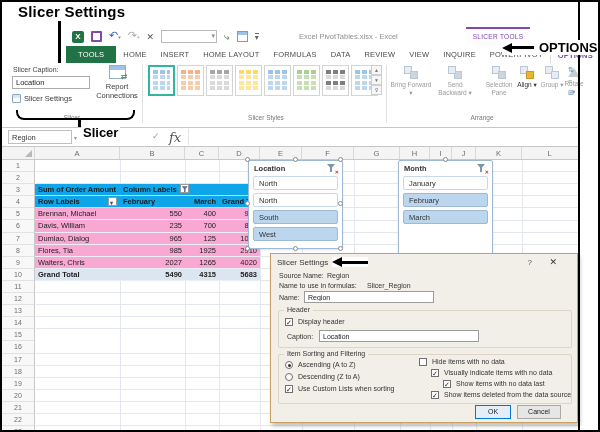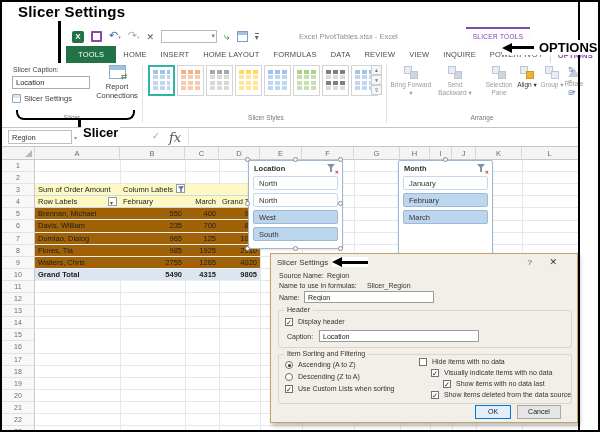--- a/index.html
+++ b/index.html
@@ -80,22 +80,22 @@
   .ch{border-right:1px solid #d8d8d8;text-align:center;line-height:13px}
   .sel-all{position:relative}
   .sel-all:after{content:"";position:absolute;right:2px;bottom:2px;border-left:7px solid transparent;border-bottom:7px solid #b8b8b8}
   .gutter{position:absolute;left:0;top:13px;width:33px;background:#f8f8f8;border-right:1px solid #c9c9c9}
   .rn{height:12.1px;font-size:7px;color:#6d6d6d;text-align:center;line-height:12px;border-bottom:1px solid #e2e2e2}
   .gridarea{position:absolute;left:34px;top:13px;right:0;bottom:0;background:repeating-linear-gradient(180deg,transparent 0 11.1px,#e4e8ee 11.1px 12.1px)}
   .vline{position:absolute;top:13px;bottom:0;width:1px;background:#e4e8ee}
 
   
   .pivot{position:absolute;left:33px;top:37.2px;display:grid;grid-template-columns:85px 65px 34px 41px;grid-auto-rows:12.1px;font-size:7.5px;color:#1c1c1c;z-index:2}
-  .pc{background:#a16207;padding:0 3px;line-height:12px;white-space:nowrap;overflow:hidden;border-bottom:1px solid #e8eff7}
-  .pc.hd{background:#fef9c3;font-weight:normal;border-bottom:1px solid #c9d7ea}
+  .pc{background:#f9a8d4;padding:0 3px;line-height:12px;white-space:nowrap;overflow:hidden;border-bottom:1px solid #e8eff7}
+  .pc.hd{background:#0ea5e9;font-weight:bold;border-bottom:1px solid #c9d7ea}
   .pc.tot{background:#dce6f1;font-weight:bold}
   .pc.num{text-align:right}
   .fun-box,.dd-box{display:inline-block;width:9px;height:9px;border:1px solid #9b9b9b;background:#fff;vertical-align:-1px;position:relative;margin-left:3px}
   .fun-box:after{content:"";position:absolute;left:1px;top:1px;width:6px;height:6px;background:#54718e;clip-path:polygon(0 0,100% 0,62% 45%,62% 100%,38% 100%,38% 45%)}
   .dd-box:after{content:"▾";position:absolute;left:1px;top:-1px;font-size:6px;color:#555}
 
   
   .slicer{background:#fff;border:1px solid #9fb9d4;border-radius:2px;z-index:5;box-shadow:0 1px 2px rgba(120,140,160,.25)}
   .sl-head{display:flex;justify-content:space-between;align-items:center;padding:3px 5px 2px 5px}
   .sl-title{font-size:7.5px;font-weight:bold;color:#333}
@@ -374,41 +374,41 @@
       <div class="pc num">835</div>
       <div class="pc">Dumlao, Dialog</div>
       <div class="pc num">965</div>
       <div class="pc num">125</div>
       <div class="pc num">1090</div>
       <div class="pc">Flores, Tia</div>
       <div class="pc num">985</div>
       <div class="pc num">1925</div>
       <div class="pc num">2910</div>
       <div class="pc">Walters, Chris</div>
-      <div class="pc num">2755</div>
+      <div class="pc num">2027</div>
       <div class="pc num">1265</div>
       <div class="pc num">4020</div>
 
       <div class="pc tot">Grand Total</div>
       <div class="pc tot num">5490</div>
       <div class="pc tot num">4315</div>
-      <div class="pc tot num">9805</div>
+      <div class="pc tot num">5683</div>
     </div>
   </div>
 
   <div class="abs slicer" style="left:246px;top:158px;width:95px;height:89px">
     <div class="sl-head">
       <span class="sl-title">Location</span>
       <span class="sl-funnel"></span>
     </div>
     <div class="sl-items">
       <div class="sl-item">North</div>
       <div class="sl-item">North</div>
+      <div class="sl-item sel">South</div>
       <div class="sl-item sel">West</div>
-      <div class="sl-item sel">South</div>
     </div>
   </div>
   <div class="handle" style="left:291px;top:155px"></div>
   <div class="handle" style="left:243px;top:155px"></div>
   <div class="handle" style="left:336px;top:155px"></div>
   <div class="handle" style="left:243px;top:199px"></div>
   <div class="handle" style="left:336px;top:199px"></div>
   <div class="handle" style="left:291px;top:244px"></div>
   <div class="handle" style="left:243px;top:244px"></div>
   <div class="handle" style="left:336px;top:244px"></div>

